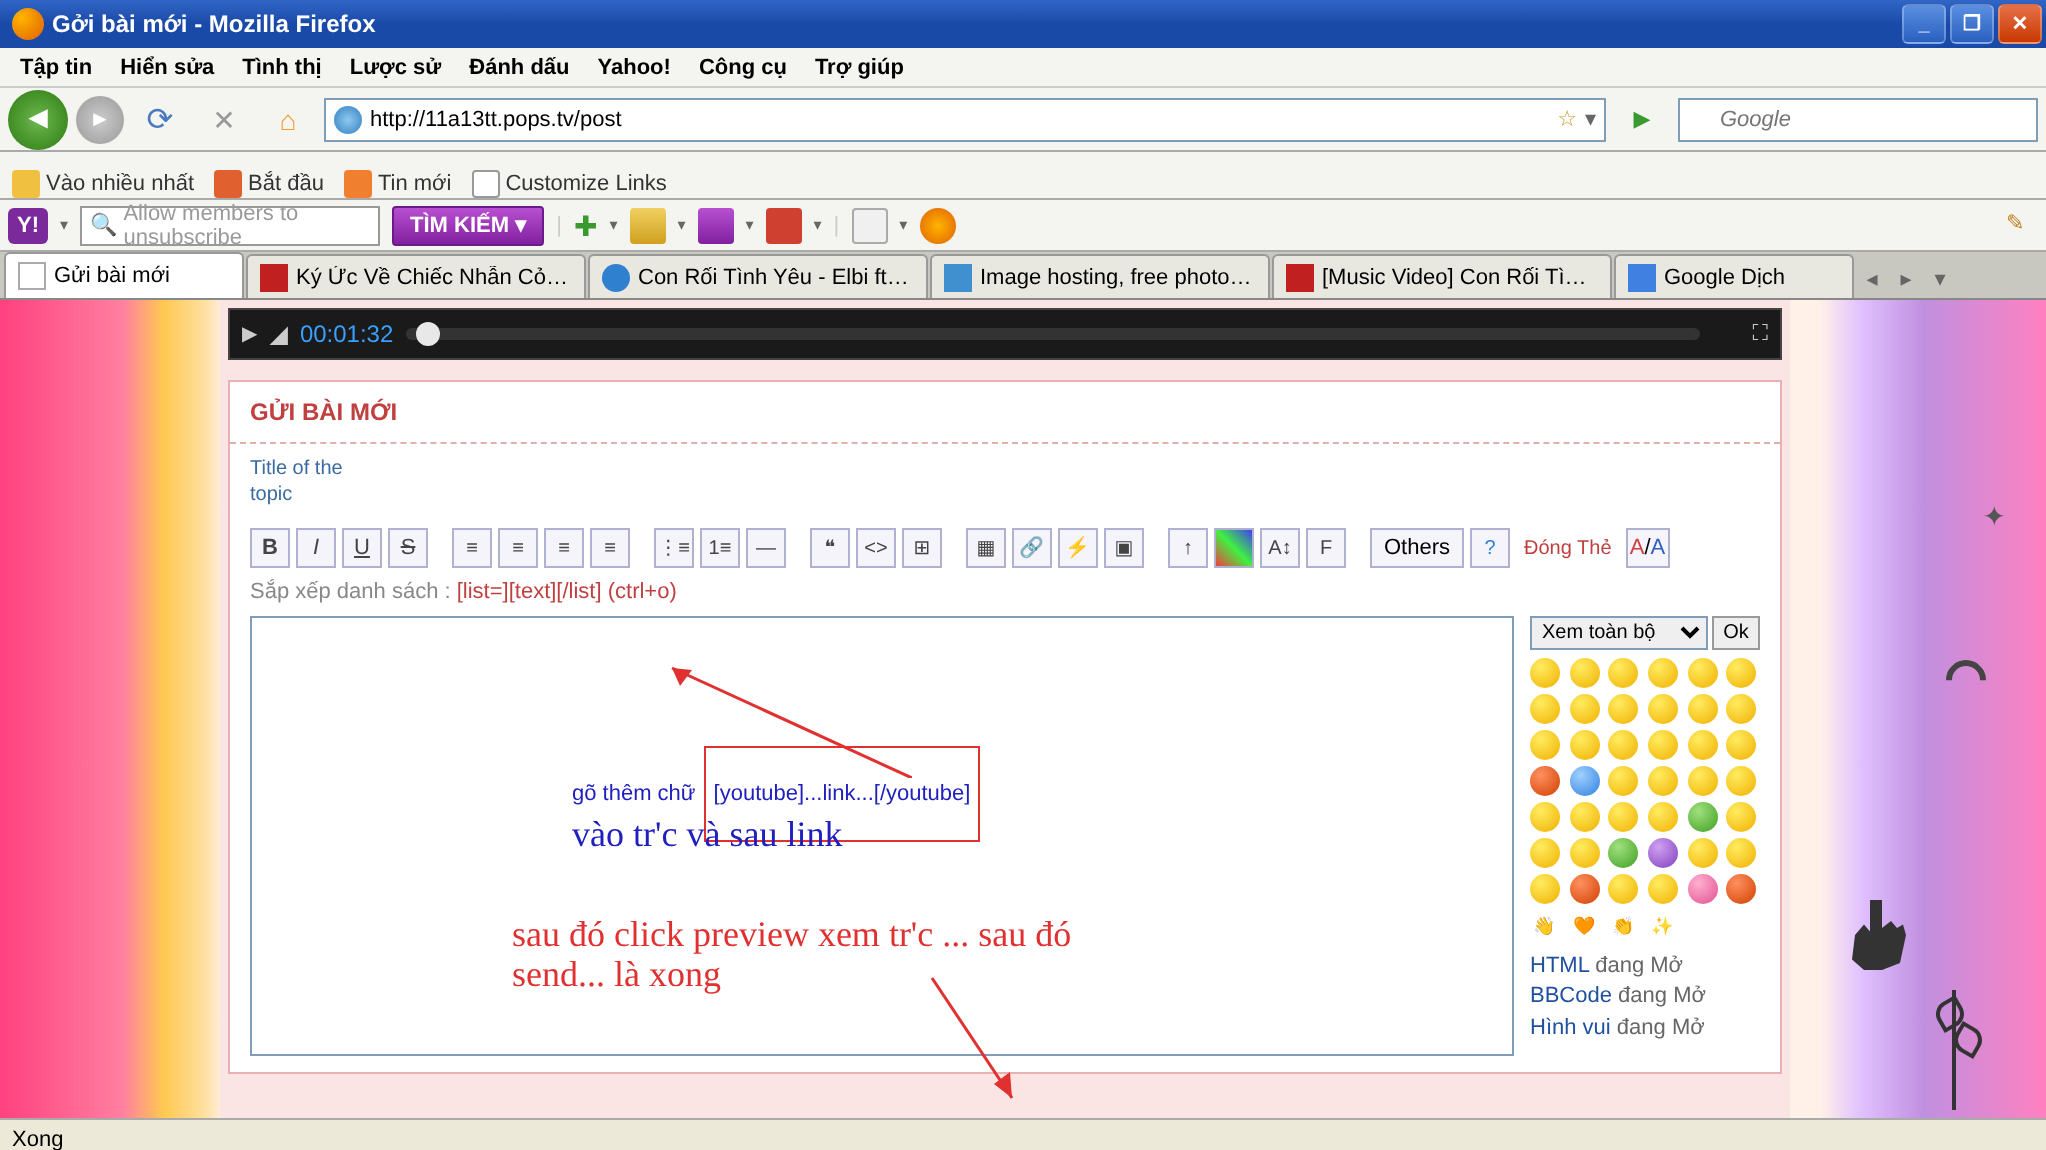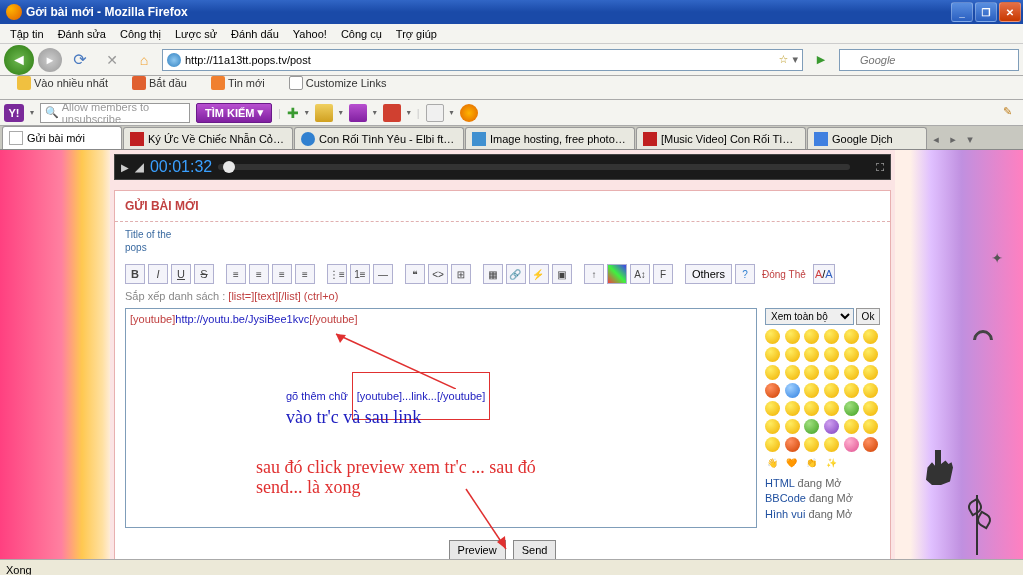--- a/index.html
+++ b/index.html
@@ -7,36 +7,36 @@
 
 
 .titlebar { height:24px; background:linear-gradient(#3166c6,#1a4aa8 50%,#1a4aa8); display:flex; align-items:center; padding:0 2px; color:#fff; }
 .titlebar .ff-icon { width:16px; height:16px; background:radial-gradient(circle at 30% 30%,#ffb400,#e06000); border-radius:50%; margin:0 4px; }
 .titlebar .title { flex:1; font-weight:bold; font-size:12px; }
 .win-btns { display:flex; gap:2px; }
 .win-btn { width:22px; height:20px; background:linear-gradient(#5a8fe0,#2a5fc0); border:1px solid #fff4; border-radius:3px; display:flex; align-items:center; justify-content:center; color:#fff; font-weight:bold; font-size:10px; }
 .win-btn.close { background:linear-gradient(#e67048,#c83800); }
 
 
-.menubar { height:20px; background:#f4f4f0; display:flex; align-items:center; padding:0 4px; gap:2px; border-bottom:1px solid #ccc; }
+.menubar { height:20px; background:#f4f4f0; display:flex; align-items:center; padding:0 4px; gap:2px; border-bottom:1px solid #ccc;font-weight:bold; }
 .menubar span { padding:2px 6px; }
 
 
 .navbar { height:32px; background:#f4f4f0; display:flex; align-items:center; padding:0 4px; gap:4px; border-bottom:1px solid #aaa; }
 .nav-btn { width:28px; height:28px; border-radius:4px; display:flex; align-items:center; justify-content:center; }
 .back-btn { width:30px; height:30px; background:radial-gradient(circle,#6eb850,#2a7a10); border-radius:50%; color:#fff; font-size:16px; display:flex; align-items:center; justify-content:center; }
 .fwd-btn { width:24px; height:24px; background:radial-gradient(circle,#ccc,#999); border-radius:50%; color:#fff; display:flex; align-items:center; justify-content:center; }
 .url-bar { flex:1; height:22px; border:1px solid #7f9db9; background:#fff; display:flex; align-items:center; padding:0 4px; gap:4px; }
 .url-bar .globe { width:14px; height:14px; background:radial-gradient(circle,#8fc8f0,#3080c0); border-radius:50%; }
 .url-bar input { border:none; flex:1; outline:none; }
 .search-box { width:180px; height:22px; border:1px solid #7f9db9; background:#fff; display:flex; align-items:center; padding:0 20px; }
 .search-box .g-icon { width:14px;height:14px; }
 
 
-.bookmarks { height:24px; background:#f4f4f0; display:flex; align-items:flex-start; padding:0 17px; gap:24px; border-bottom:1px solid #aaa; }
+.bookmarks { height:24px; background:#f4f4f0; display:flex; align-items:flex-end; padding:0 6px; gap:10px; border-bottom:1px solid #aaa; }
 .bm { display:flex; align-items:center; gap:3px; color:#333; }
 .bm .ico { width:14px;height:14px; background:#f0c040; border-radius:2px; }
 .bm .ico.b { background:#e06030; }
 .bm .ico.c { background:#fff; border:1px solid #999; }
 
 
 .ytbar { height:26px; background:#f4f4f0; display:flex; align-items:center; padding:0 4px; gap:6px; border-bottom:1px solid #aaa; }
 .y-logo { width:20px;height:18px; background:#7a2a9a; border-radius:3px; color:#fff; font-weight:bold; display:flex;align-items:center;justify-content:center; font-size:11px; }
 .y-search { width:150px; height:20px; border:1px solid #999; padding:0 4px; background:#fff; display:flex;align-items:center; }
 .y-search .mag { color:#888; margin-right:3px; }
@@ -60,21 +60,21 @@
 .moon { position:absolute; right:30px; top:180px; width:20px;height:20px; border:3px solid #444; border-radius:50%; border-right-color:transparent; border-bottom-color:transparent; transform:rotate(45deg); }
 .star-deco { position:absolute; right:20px; top:100px; color:#555; font-size:14px; }
 .hand-deco { position:absolute; right:70px; top:300px; width:30px;height:35px; background:#333; clip-path:polygon(40% 0,60% 0,60% 40%,75% 30%,85% 40%,95% 35%,100% 50%,90% 90%,60% 100%,30% 100%,10% 85%,15% 50%,30% 35%,40% 45%); }
 .plant { position:absolute; right:45px; top:345px; width:2px; height:60px; background:#333; }
 .plant::before { content:""; position:absolute; top:5px; left:-8px; width:10px;height:10px; border:2px solid #333; border-radius:50% 0; transform:rotate(-30deg); }
 .plant::after { content:""; position:absolute; top:18px; left:1px; width:10px;height:10px; border:2px solid #333; border-radius:0 50%; transform:rotate(30deg); }
 
 .main-panel { position:absolute; left:110px; top:0; width:785px; height:100%; background:#fbe4e4; }
 .media-bar { height:26px; background:#1a1a1a; border:1px solid #444; margin:4px; display:flex; align-items:center; padding:0 6px; gap:6px; }
 .media-bar .play { color:#ccc; font-size:10px; }
-.media-bar .time { color:#3aa0ff; font-size:16px; }
+.media-bar .time { color:#3aa0ff; font-size:12px; }
 .media-bar .track { flex:1; height:6px; background:#333; border-radius:3px; position:relative; margin-right:20px; }
 .media-bar .knob { position:absolute; left:5px; top:-3px; width:12px;height:12px; background:#e8e8e8; border-radius:50%; }
 .media-bar .fs { color:#ccc; }
 
 .post-box { margin:10px 4px; border:1px solid #e8b0b0; background:#fff; }
 .post-header { padding:8px 10px; color:#c04040; font-weight:bold; font-size:12px; border-bottom:1px dashed #e0b0b0; }
 .title-row { display:flex; padding:6px 10px; gap:8px; align-items:flex-start; }
 .title-lbl { width:70px; color:#3a6aa0; font-size:10px; line-height:1.3; }
 .title-input { flex:0 0 370px; border:1px solid #7f9db9; padding:2px 4px; background:#fff; }
 
@@ -134,22 +134,22 @@
   <div class="title">Gởi bài mới - Mozilla Firefox</div>
   <div class="win-btns">
     <div class="win-btn">_</div>
     <div class="win-btn">❐</div>
     <div class="win-btn close">✕</div>
   </div>
 </div>
 
 <div class="menubar">
   <span>Tập tin</span>
-  <span>Đánh sửa</span>
-  <span>Công thị</span>
+  <span>Hiển sửa</span>
+  <span>Tình thị</span>
   <span>Lược sử</span>
   <span>Đánh dấu</span>
   <span>Yahoo!</span>
   <span>Công cụ</span>
   <span>Trợ giúp</span>
 </div>
 
 <div class="navbar">
   <div class="back-btn">◄</div>
   <div class="fwd-btn">►</div>
@@ -260,21 +260,21 @@
       <span class="time">00:01:32</span>
       <div class="track">
           <div class="knob"></div>
         </div>
       <span class="fs">⛶</span>
     </div>
 
     <div class="post-box">
       <div class="post-header">GỬI BÀI MỚI</div>
       <div class="title-row">
-        <div class="title-lbl">Title of the pops</div>
+        <div class="title-lbl">Title of the topic</div>
       </div>
 
       <div class="toolbar">
         <div class="tb-btn">
             <b>B</b>
           </div>
         <div class="tb-btn">
             <i>I</i>
           </div>
         <div class="tb-btn">
@@ -312,23 +312,20 @@
         <div class="tb-link">Đóng Thẻ</div>
         <div class="tb-aa"><span style="color:#d04040;">A</span>/<span style="color:#3060c0;">A</span></div>
       </div>
 
       <div class="sort-line">
         <span>Sắp xếp danh sách : </span><span class="bb">[list=][text][/list] (ctrl+o)</span>
       </div>
 
       <div class="editor-area">
         <div class="textarea-box">
-          <div class="yt-line">
-            <span class="yt-tag">[youtube]</span><span class="yt-url">http://youtu.be/JysiBee1kvc</span><span class="yt-tag">[/youtube]</span>
-          </div>
           <svg class="arrow1">
               <line x1="130" y1="60" x2="10" y2="5"></line>
               <polygon points="10,5 20,6 14,14"></polygon>
             </svg>
           <div class="anno1"><span>gõ thêm chữ</span><span class="anno1b">[youtube]...link...[/youtube]</span></div>
           <div class="anno2">vào tr'c và sau link</div>
           <div class="anno3">sau đó click preview xem tr'c ... sau đó</div>
           <div class="anno4">send... là xong</div>
           <svg class="arrow2">
               <line x1="5" y1="5" x2="45" y2="65"></line>
@@ -392,23 +389,19 @@
               <div style="width:15px;"></div>
           </div>
           <div class="emoji-links">
             <div><span style="color:#2050a0;">HTML</span> <span>đang Mở</span></div>
             <div><span style="color:#2050a0;">BBCode</span> <span>đang Mở</span></div>
             <div><span style="color:#2050a0;">Hình vui</span> <span>đang Mở</span></div>
           </div>
         </div>
       </div>
 
-      <div class="submit-row">
-        <button class="sub-btn">Preview</button>
-        <button class="sub-btn">Send</button>
-      </div>
     </div>
   </div>
 </div>
 
 <div class="statusbar">
   <span>Xong</span>
 </div>
 
 </body></html>

